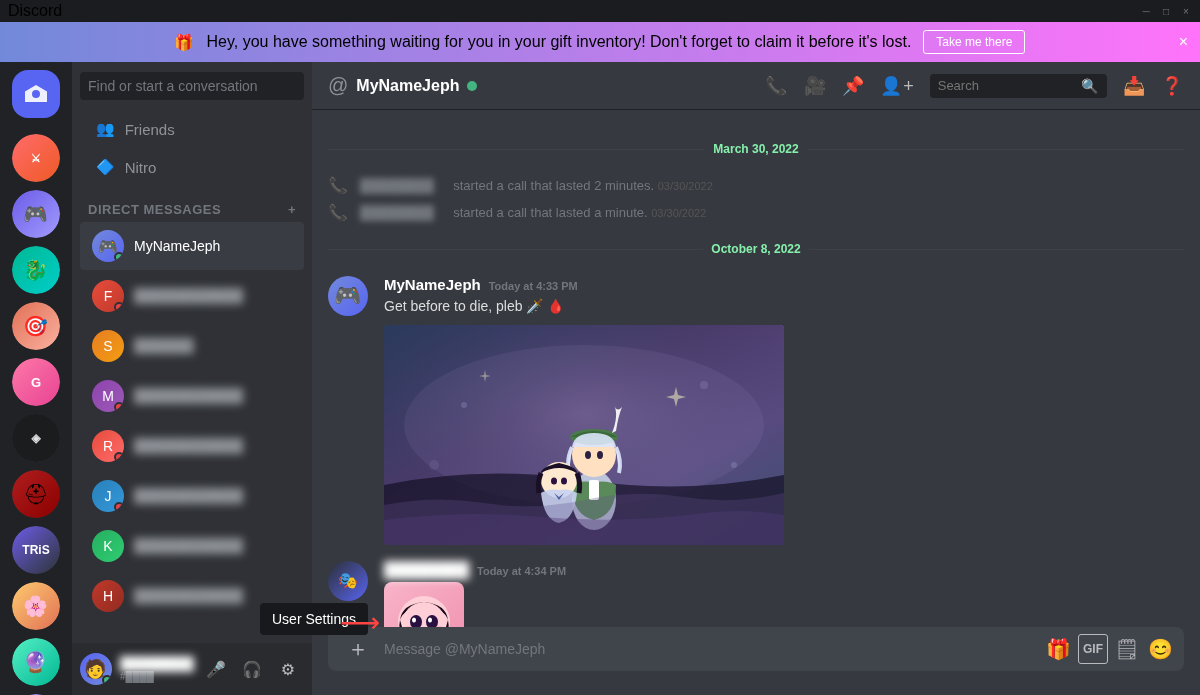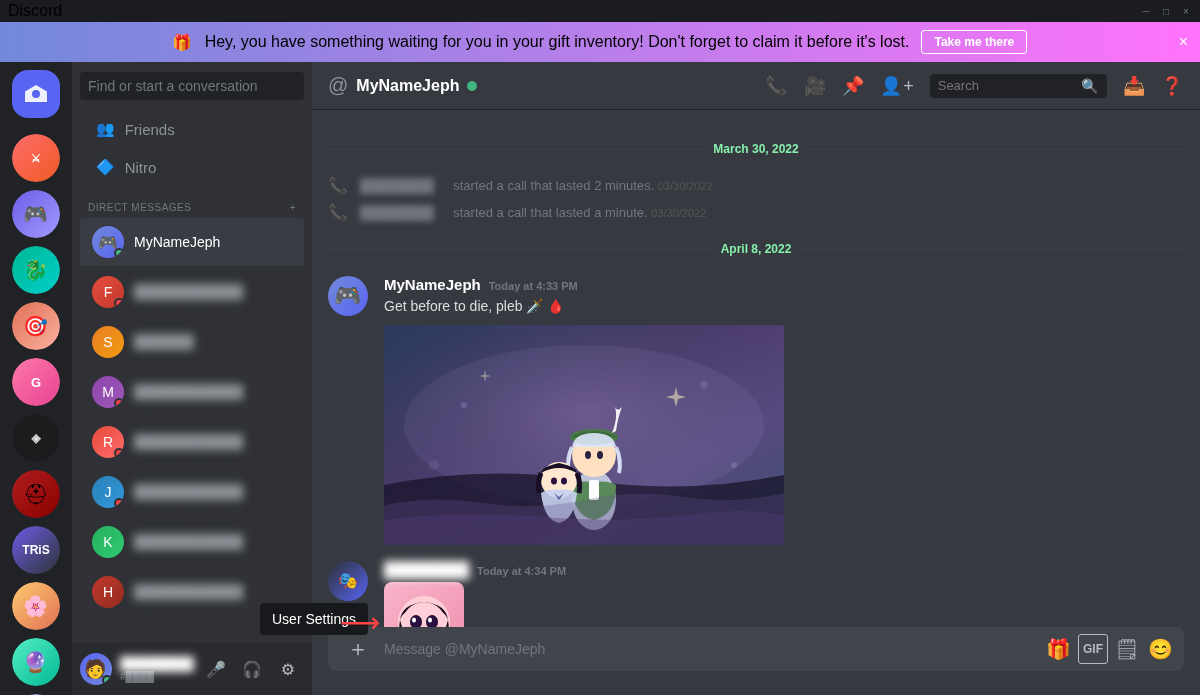--- a/index.html
+++ b/index.html
@@ -30,21 +30,21 @@
       flex-shrink: 0;
       position: relative;
     }
     #banner-btn {
       background: transparent;
       border: 1.5px solid #fff;
       color: #fff;
       padding: 4px 12px;
       border-radius: 3px;
       font-size: 12px;
-      font-weight: 700;
+      font-weight: 400;
       cursor: pointer;
     }
     #banner-close {
       position: absolute;
       right: 12px;
       color: #fff;
       font-size: 16px;
       cursor: pointer;
     }
 
@@ -123,22 +123,22 @@
       border-radius: 4px;
       margin: 2px 8px;
     }
 
     #dm-header {
       display: flex;
       align-items: center;
       justify-content: space-between;
       padding: 16px 16px 4px;
       color: #72767d;
-      font-size: 10px;
-      font-weight: 400;
+      font-size: 13px;
+      font-weight: 700;
       text-transform: uppercase;
       letter-spacing: 0.5px;
     }
     #dm-header span { cursor: pointer; }
 
     .dm-item {
       display: flex;
       align-items: center;
       gap: 10px;
       padding: 8px 12px;
@@ -577,21 +577,21 @@
         <span style="color:#72767d;font-size:13px;margin-left:4px;">&nbsp;<span>started a call that lasted 2 minutes.</span>&nbsp;<span style="color:#555;font-size:11px;">03/30/2022</span></span>
       </div>
       <div class="system-msg">
         <span class="system-msg-icon">📞</span>
         <span style="filter:blur(3px);color:#72767d;font-size:13px;">████████</span>
         <span style="color:#72767d;font-size:13px;margin-left:4px;">&nbsp;<span>started a call that lasted a minute.</span>&nbsp;<span style="color:#555;font-size:11px;">03/30/2022</span></span>
       </div>
 
       <div class="date-divider">
         <div class="date-divider-line"></div>
-        <span class="date-divider-text">April 8, 2022</span>
+        <span class="date-divider-text">October 8, 2022</span>
         <div class="date-divider-line"></div>
       </div>
 
       <div class="msg-group">
         <div class="msg-avatar" style="background:linear-gradient(135deg,#7289da,#5865f2);display:flex;align-items:center;justify-content:center;font-size:22px;">🎮</div>
         <div class="msg-content">
           <div class="msg-header">
             <span class="msg-author">MyNameJeph</span>
             <span class="msg-timestamp">Today at 4:33 PM</span>
           </div>

